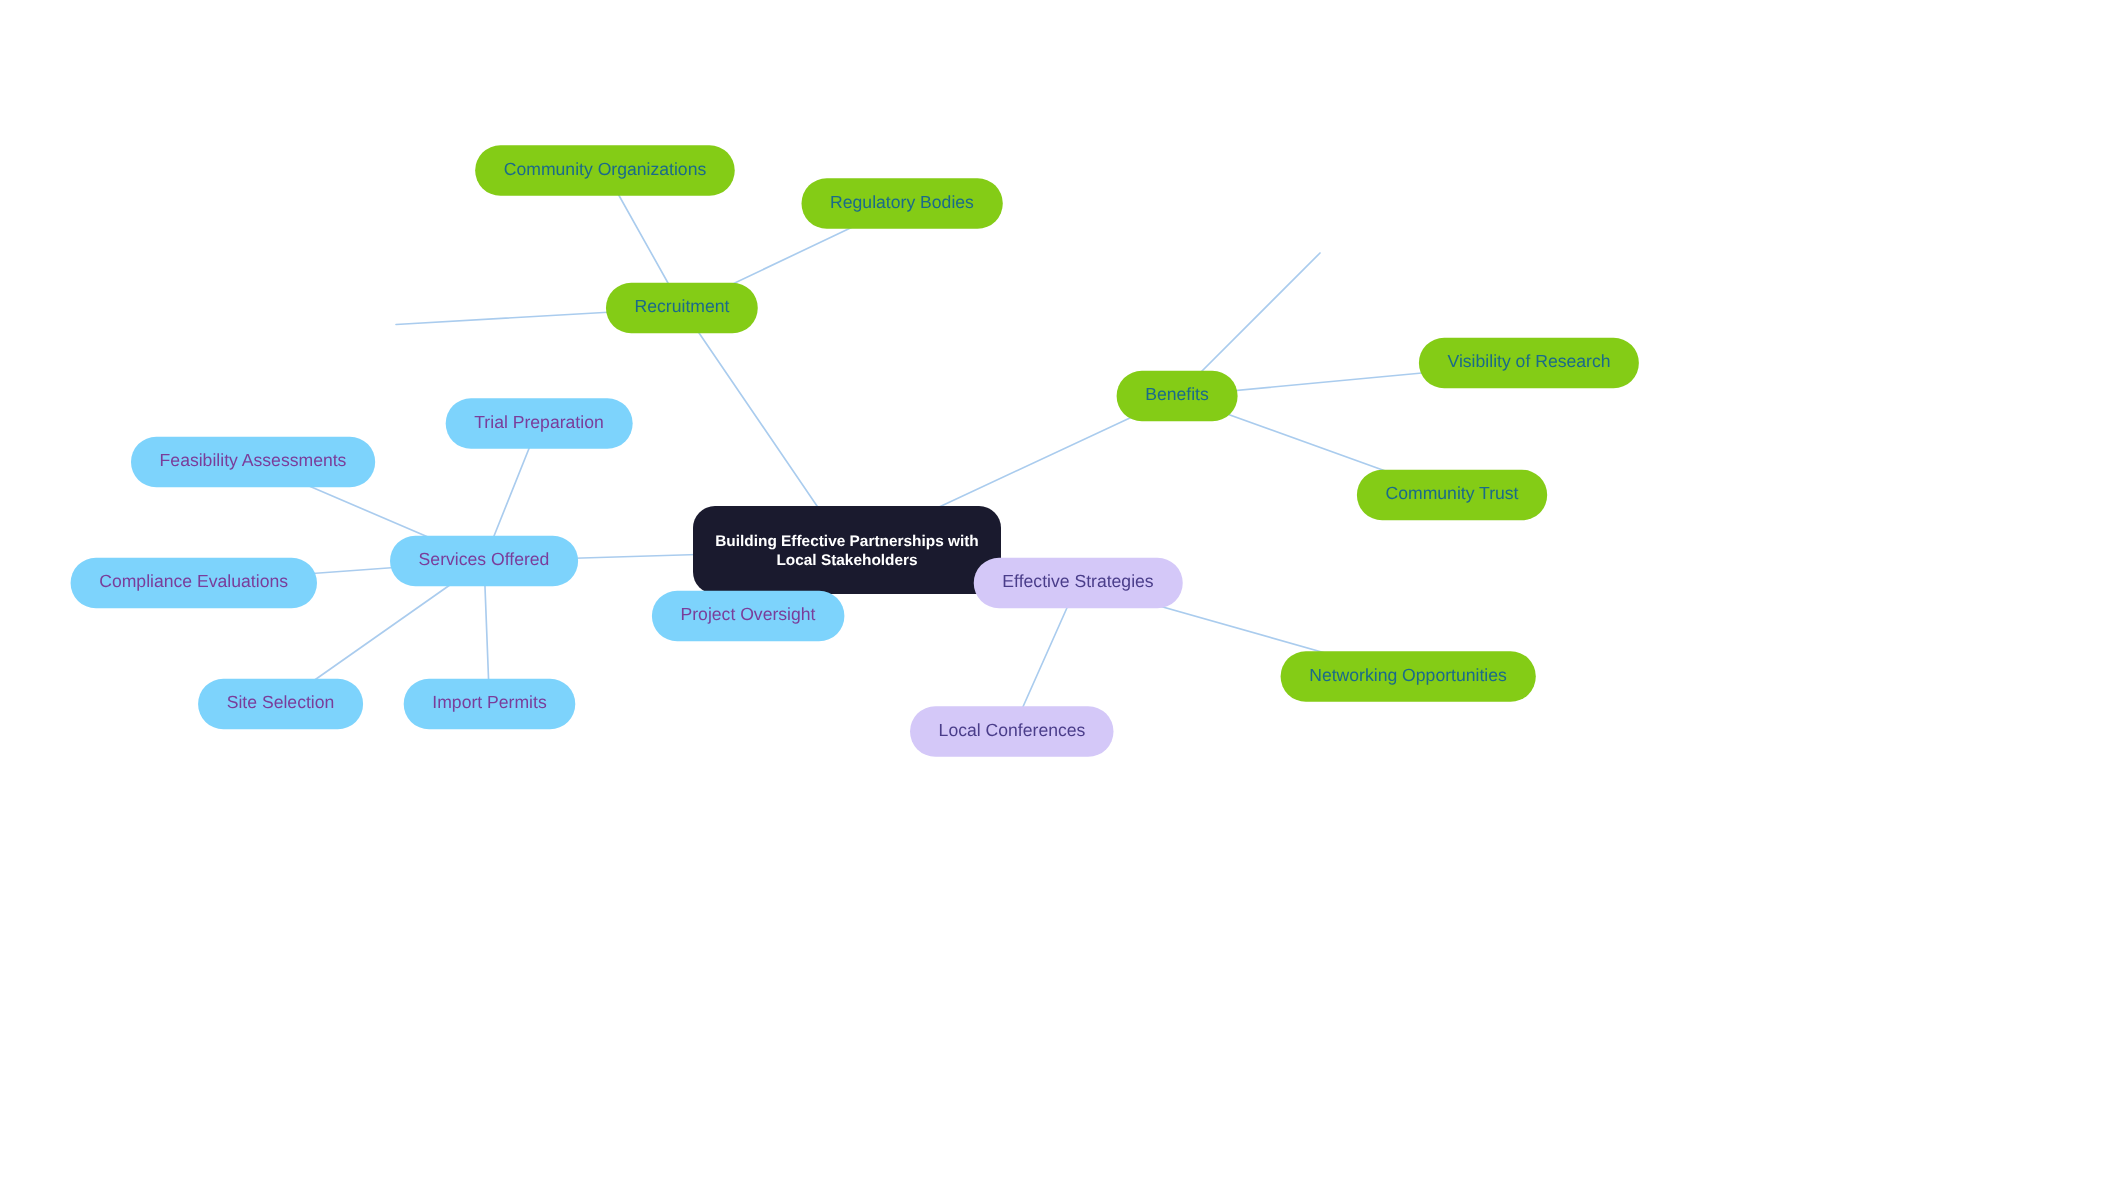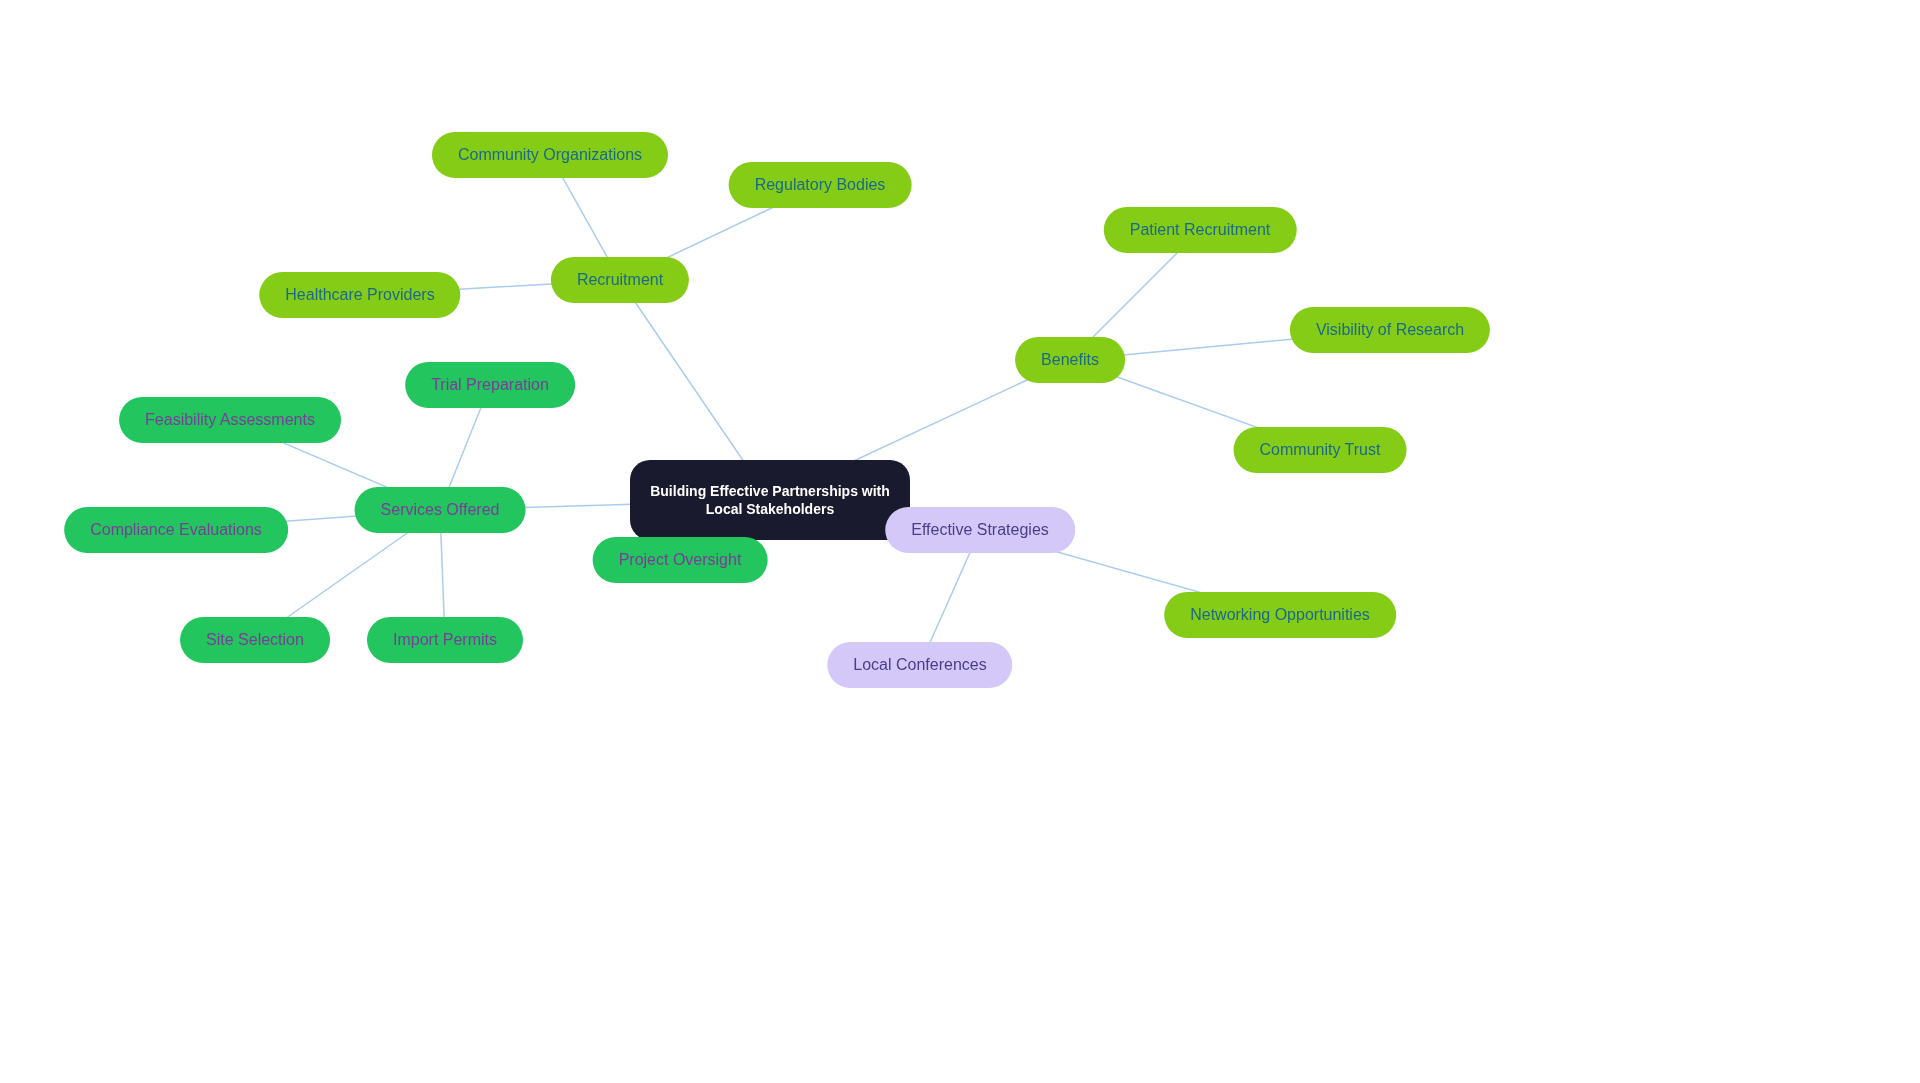--- a/index.html
+++ b/index.html
@@ -47,21 +47,21 @@
     }
     .node-blue {
       background: #84cc16;
       color: #1a6a8a;
       font-size: 16px;
       font-weight: 500;
       padding: 14px 26px;
       border: none;
     }
     .node-purple {
-      background: #22c55e;
+      background: #7dd3fc;
       color: #7a3d9a;
       font-size: 16px;
       font-weight: 500;
       padding: 14px 26px;
       border: none;
     }
     .node-lavender {
       background: #d4c8f8;
       color: #4a3d8a;
       font-size: 16px;
@@ -92,23 +92,21 @@
       <line x1="440" y1="510" x2="165" y2="530" stroke="#aaccee" stroke-width="1.5" stroke-linecap="round"></line>
       <line x1="440" y1="510" x2="255" y2="640" stroke="#aaccee" stroke-width="1.5" stroke-linecap="round"></line>
       <line x1="440" y1="510" x2="445" y2="640" stroke="#aaccee" stroke-width="1.5" stroke-linecap="round"></line>
       <line x1="770" y1="500" x2="680" y2="560" stroke="#aaccee" stroke-width="1.5" stroke-linecap="round"></line>
     </svg>
 <div class="node node-center" style="left: 770px; top: 500px;">Building Effective Partnerships
 with Local Stakeholders</div>
     <div class="node node-blue" style="left: 620px; top: 280px;">Recruitment</div>
     <div class="node node-blue" style="left: 550px; top: 155px;">Community Organizations</div>
     <div class="node node-blue" style="left: 820px; top: 185px;">Regulatory Bodies</div>
-    <div class="node node-blue" style="left: 360px; top: 295px;">Healthcare Providers</div>
     <div class="node node-blue" style="left: 1070px; top: 360px;">Benefits</div>
-    <div class="node node-blue" style="left: 1200px; top: 230px;">Patient Recruitment</div>
     <div class="node node-blue" style="left: 1390px; top: 330px;">Visibility of Research</div>
     <div class="node node-blue" style="left: 1320px; top: 450px;">Community Trust</div>
     <div class="node node-lavender" style="left: 980px; top: 530px;">Effective Strategies</div>
     <div class="node node-blue" style="left: 1280px; top: 615px;">Networking Opportunities</div>
     <div class="node node-lavender" style="left: 920px; top: 665px;">Local Conferences</div>
     <div class="node node-purple" style="left: 440px; top: 510px;">Services Offered</div>
     <div class="node node-purple" style="left: 490px; top: 385px;">Trial Preparation</div>
     <div class="node node-purple" style="left: 230px; top: 420px;">Feasibility Assessments</div>
     <div class="node node-purple" style="left: 176px; top: 530px;">Compliance Evaluations</div>
     <div class="node node-purple" style="left: 255px; top: 640px;">Site Selection</div>

